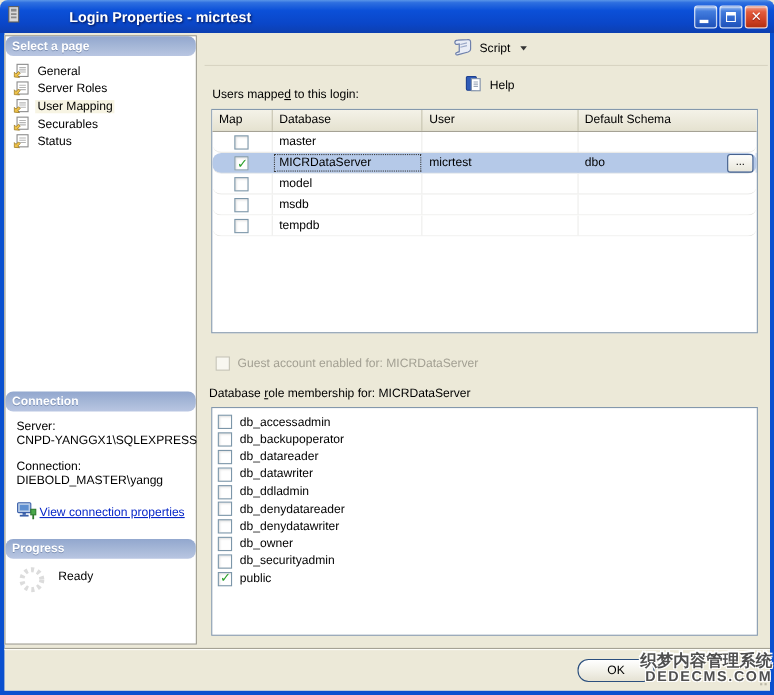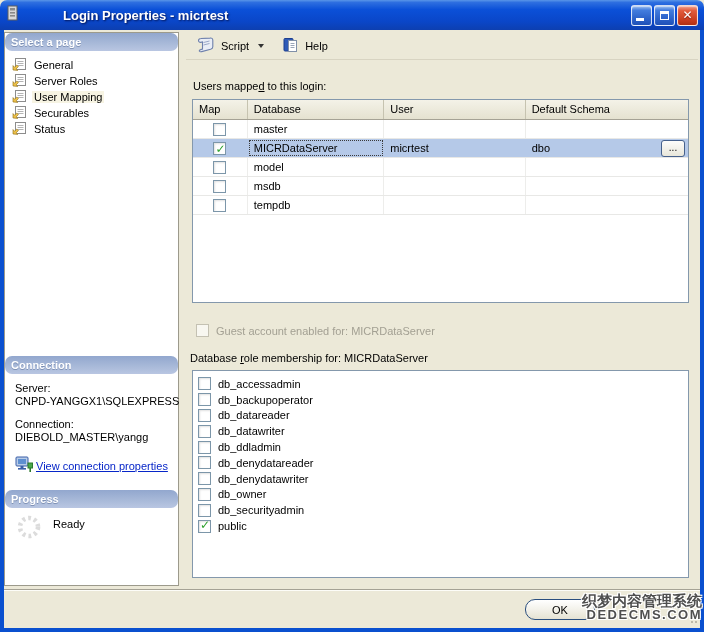--- a/index.html
+++ b/index.html
@@ -40,38 +40,38 @@
   .conn-body { height:116px; font-size:11px; padding:8px 0 0 10px; color:#000; }
   .conn-group { margin-bottom:10px; line-height:13px; white-space:nowrap; }
   .link-row { display:flex; align-items:center; gap:2px; margin-top:12px; }
   .link { color:#0726C8; text-decoration:underline; cursor:pointer; font-size:11px; }
   .progress-body { position:relative; height:59px; }
   .spinner { position:absolute; left:10px; top:5px; }
   .ready-text { position:absolute; left:48px; top:10px; font-size:11px; }
 
   
   .toolbar { position:absolute; left:186px; top:32px; width:512px; height:28px;
-    display:flex; align-items:center; gap:10px; padding-left:6px; border-bottom:1px solid #D8D4C2; }
+    display:flex; align-items:center; gap:10px; padding-left:6px; border-bottom:1px solid #D8D4C2;flex-direction:column; }
   .tb-btn { display:inline-flex; align-items:center; gap:5px; font-size:11px; padding:2px 4px; cursor:pointer; }
   .caret-down { width:0; height:0; border-left:3px solid transparent; border-right:3px solid transparent;
     border-top:4px solid #333; margin-left:4px; }
 
   
   .field-label { position:absolute; font-size:11px; color:#000; }
   .mn { text-decoration:underline; }
 
   
   .map-table { position:absolute; left:192px; top:99px; width:497px; height:204px;
     background:#fff; border:1px solid #8498AC; overflow:hidden; }
   .thead { display:flex; height:20px; background:linear-gradient(#F4F2E8,#E5E2D0);
     border-bottom:1px solid #A5A295; }
   .th { font-size:11px; line-height:19px; padding-left:6px; border-right:1px solid #C6C3B0; overflow:hidden; }
   .th:last-child { border-right:none; }
   .c-map { width:55px; } .c-db { width:137px; } .c-user { width:142px; } .c-ds { width:163px; }
-  .trow { position:relative; display:flex; height:19px; border-bottom:1px solid #E8E8E6; cursor:default; }
+  .trow { position:relative; display:flex; height:19px; border-bottom:1px solid #E8E8E6; cursor:default;border-radius:8px; }
   .cell { font-size:11px; line-height:18px; padding-left:6px; border-right:1px solid #EDEDEB; overflow:hidden; }
   .cell.c-map { display:flex; align-items:center; justify-content:center; padding:0; }
   .cell:last-child { border-right:none; }
   .trow.selected { background:#B5C9E8; }
   .trow.selected .cell { border-right-color:#B5C9E8; }
   .trow.selected .cell.c-db { outline:1px dotted #3A3A3A; outline-offset:-2px; }
   .browse { position:absolute; right:3px; top:1px; width:24px; height:17px; border:1px solid #46618C;
     border-radius:3px; background:linear-gradient(#FDFDFB,#E8E6DA); font-size:10px; line-height:14px;
     text-align:center; cursor:pointer; }
 

